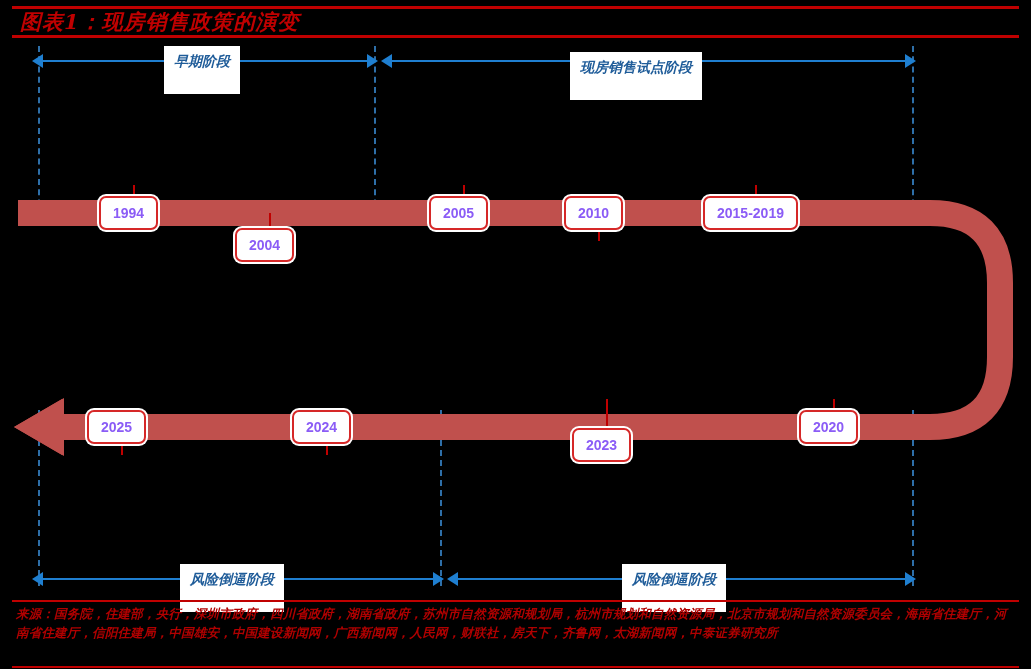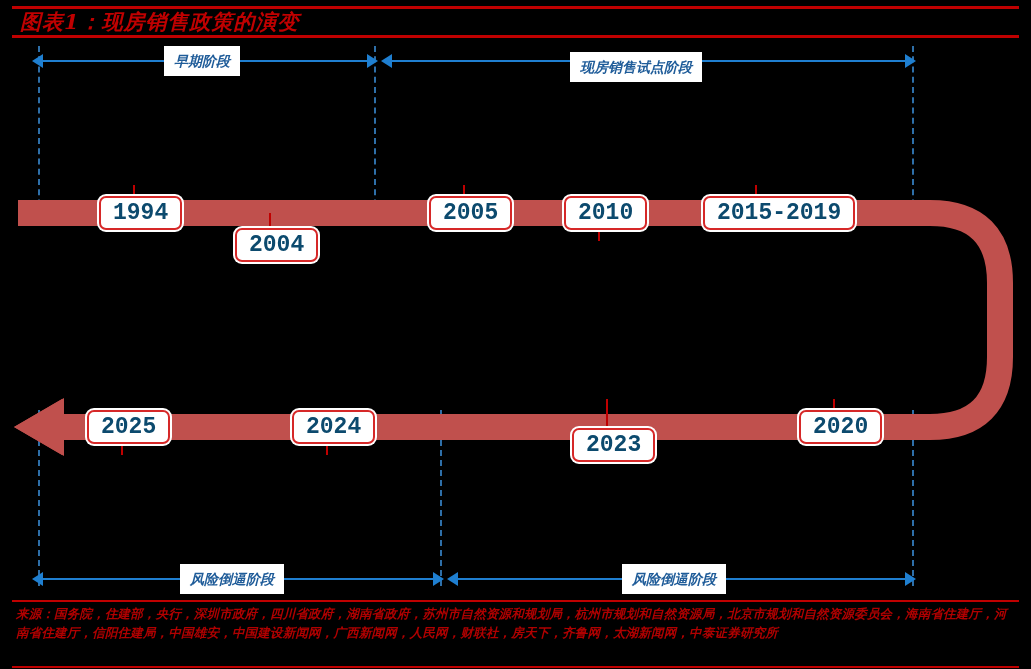--- a/index.html
+++ b/index.html
@@ -66,44 +66,44 @@
 
   .phase-label {
     position: absolute;
     background: #FFFFFF;
     color: #1F5C99;
     font-size: 14px;
     font-weight: bold;
     font-style: italic;
     text-align: left;
     line-height: 30px;
-    height: 30px;
+    height: 48px;
     white-space: nowrap;
     padding: 0 10px;
     font-family: "DejaVu Serif", "Liberation Serif", serif;
   }
 
   
   #ribbon { position: absolute; left: 0; top: 0; }
 
   
   .year-chip {
     position: absolute;
     background: #FFFFFF;
     border: 2px solid #D62828;
     border-radius: 7px;
-    color: #0c4a6e;
-    font-size: 23px;
+    color: #8b5cf6;
+    font-size: 14px;
     font-weight: bold;
     text-align: center;
     line-height: 30px;
     height: 34px;
     white-space: nowrap;
     padding: 0 12px;
-    font-family: Liberation Mono, monospace;
+    font-family: Liberation Sans, sans-serif;
     box-shadow: 0 0 0 2px #FFFFFF;
   }
   .tick {
     position: absolute;
     width: 2px;
     background: #C00000;
   }
 
   
   .source-rule {

